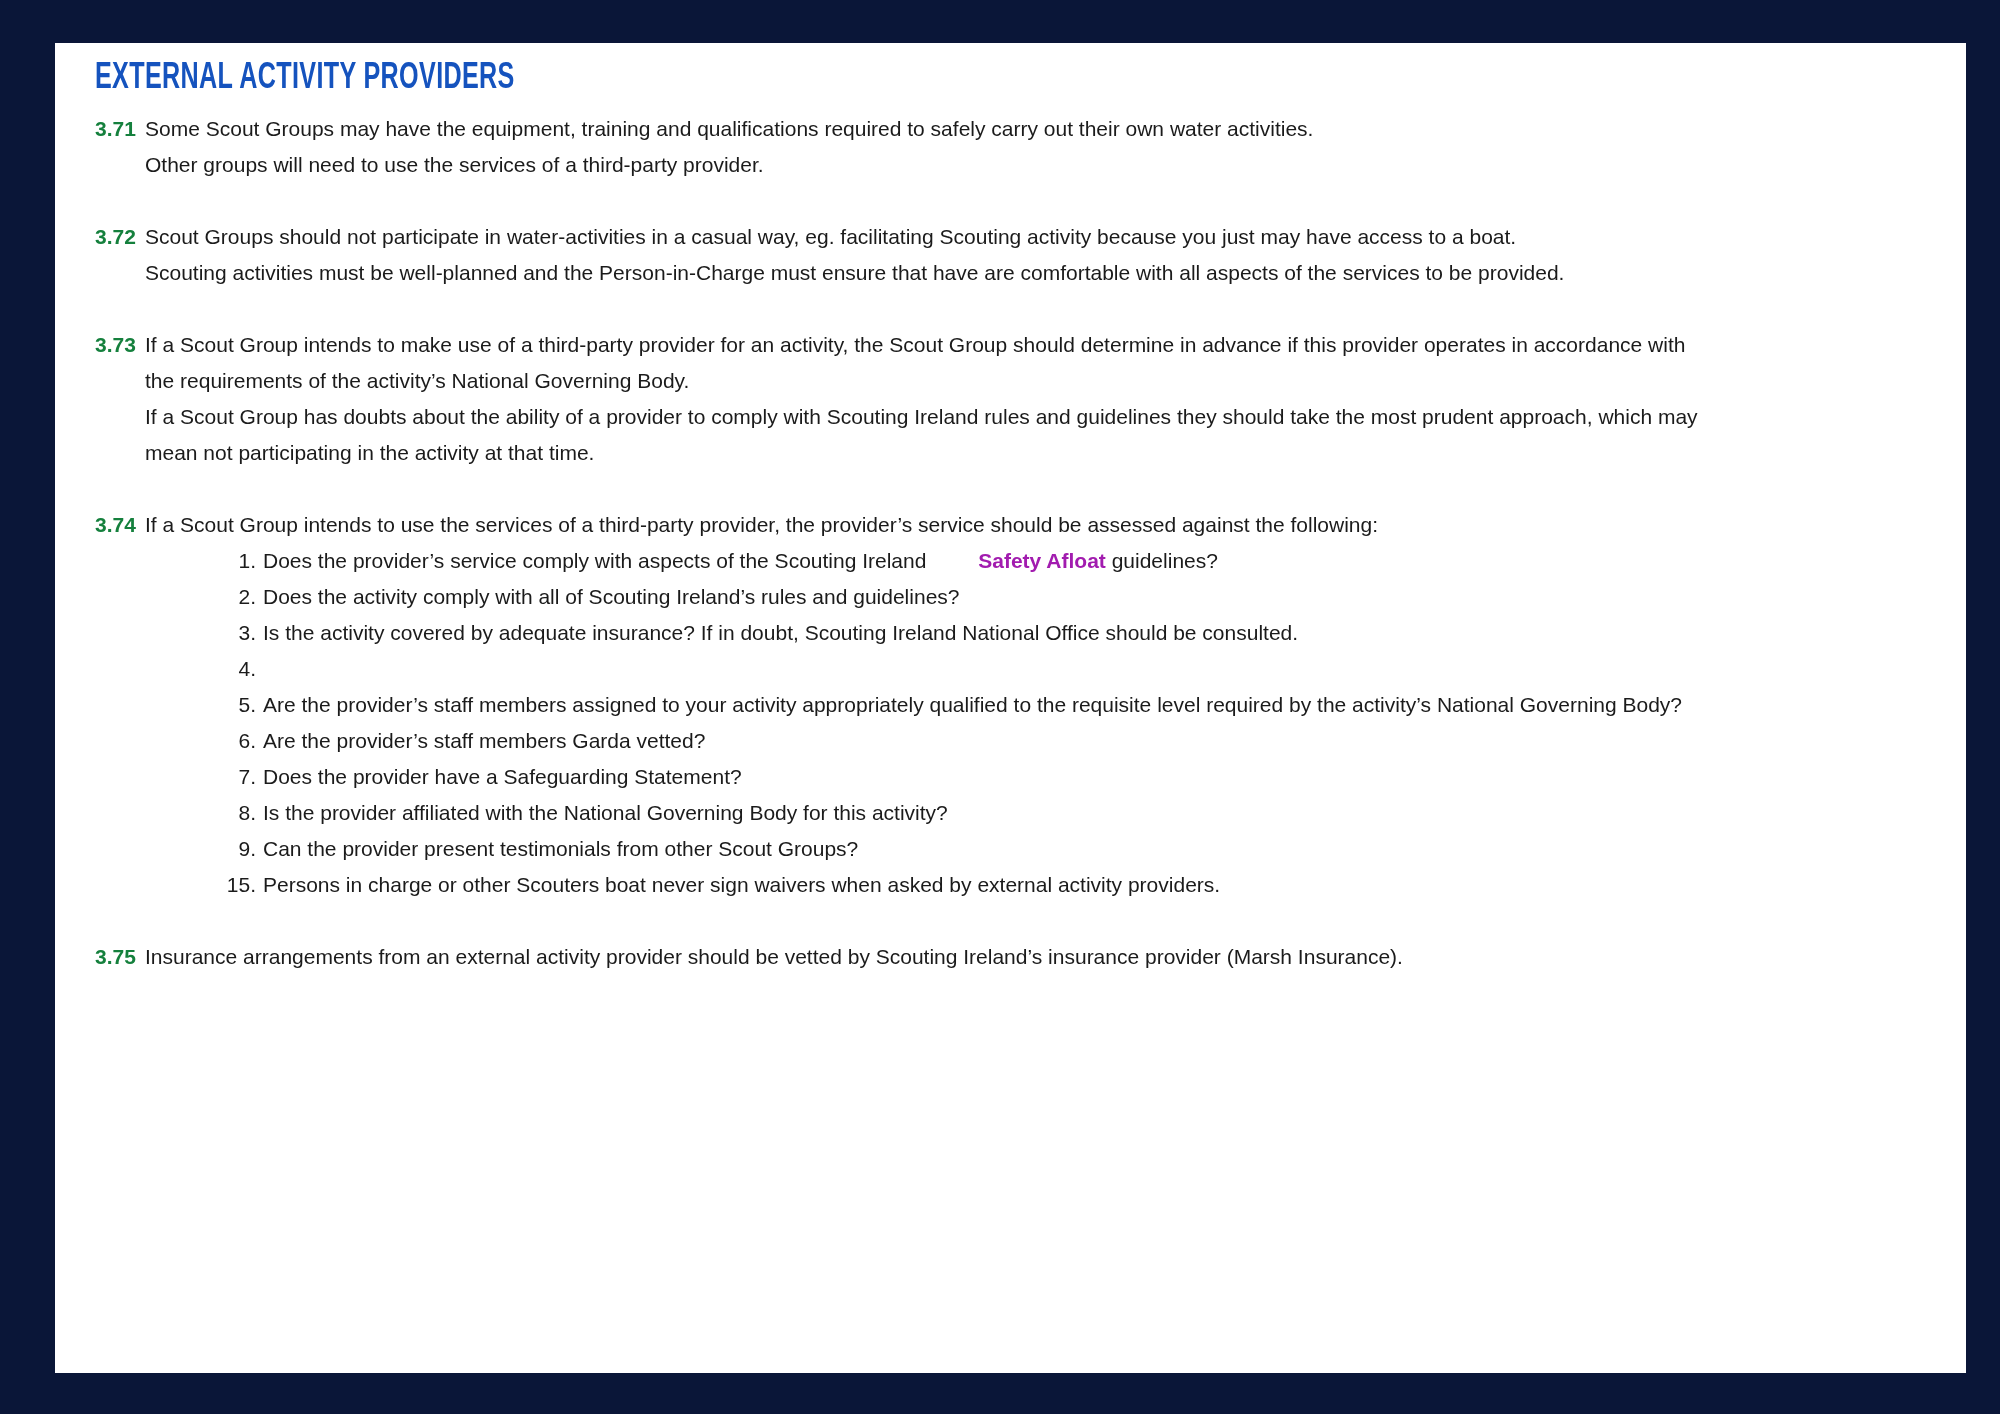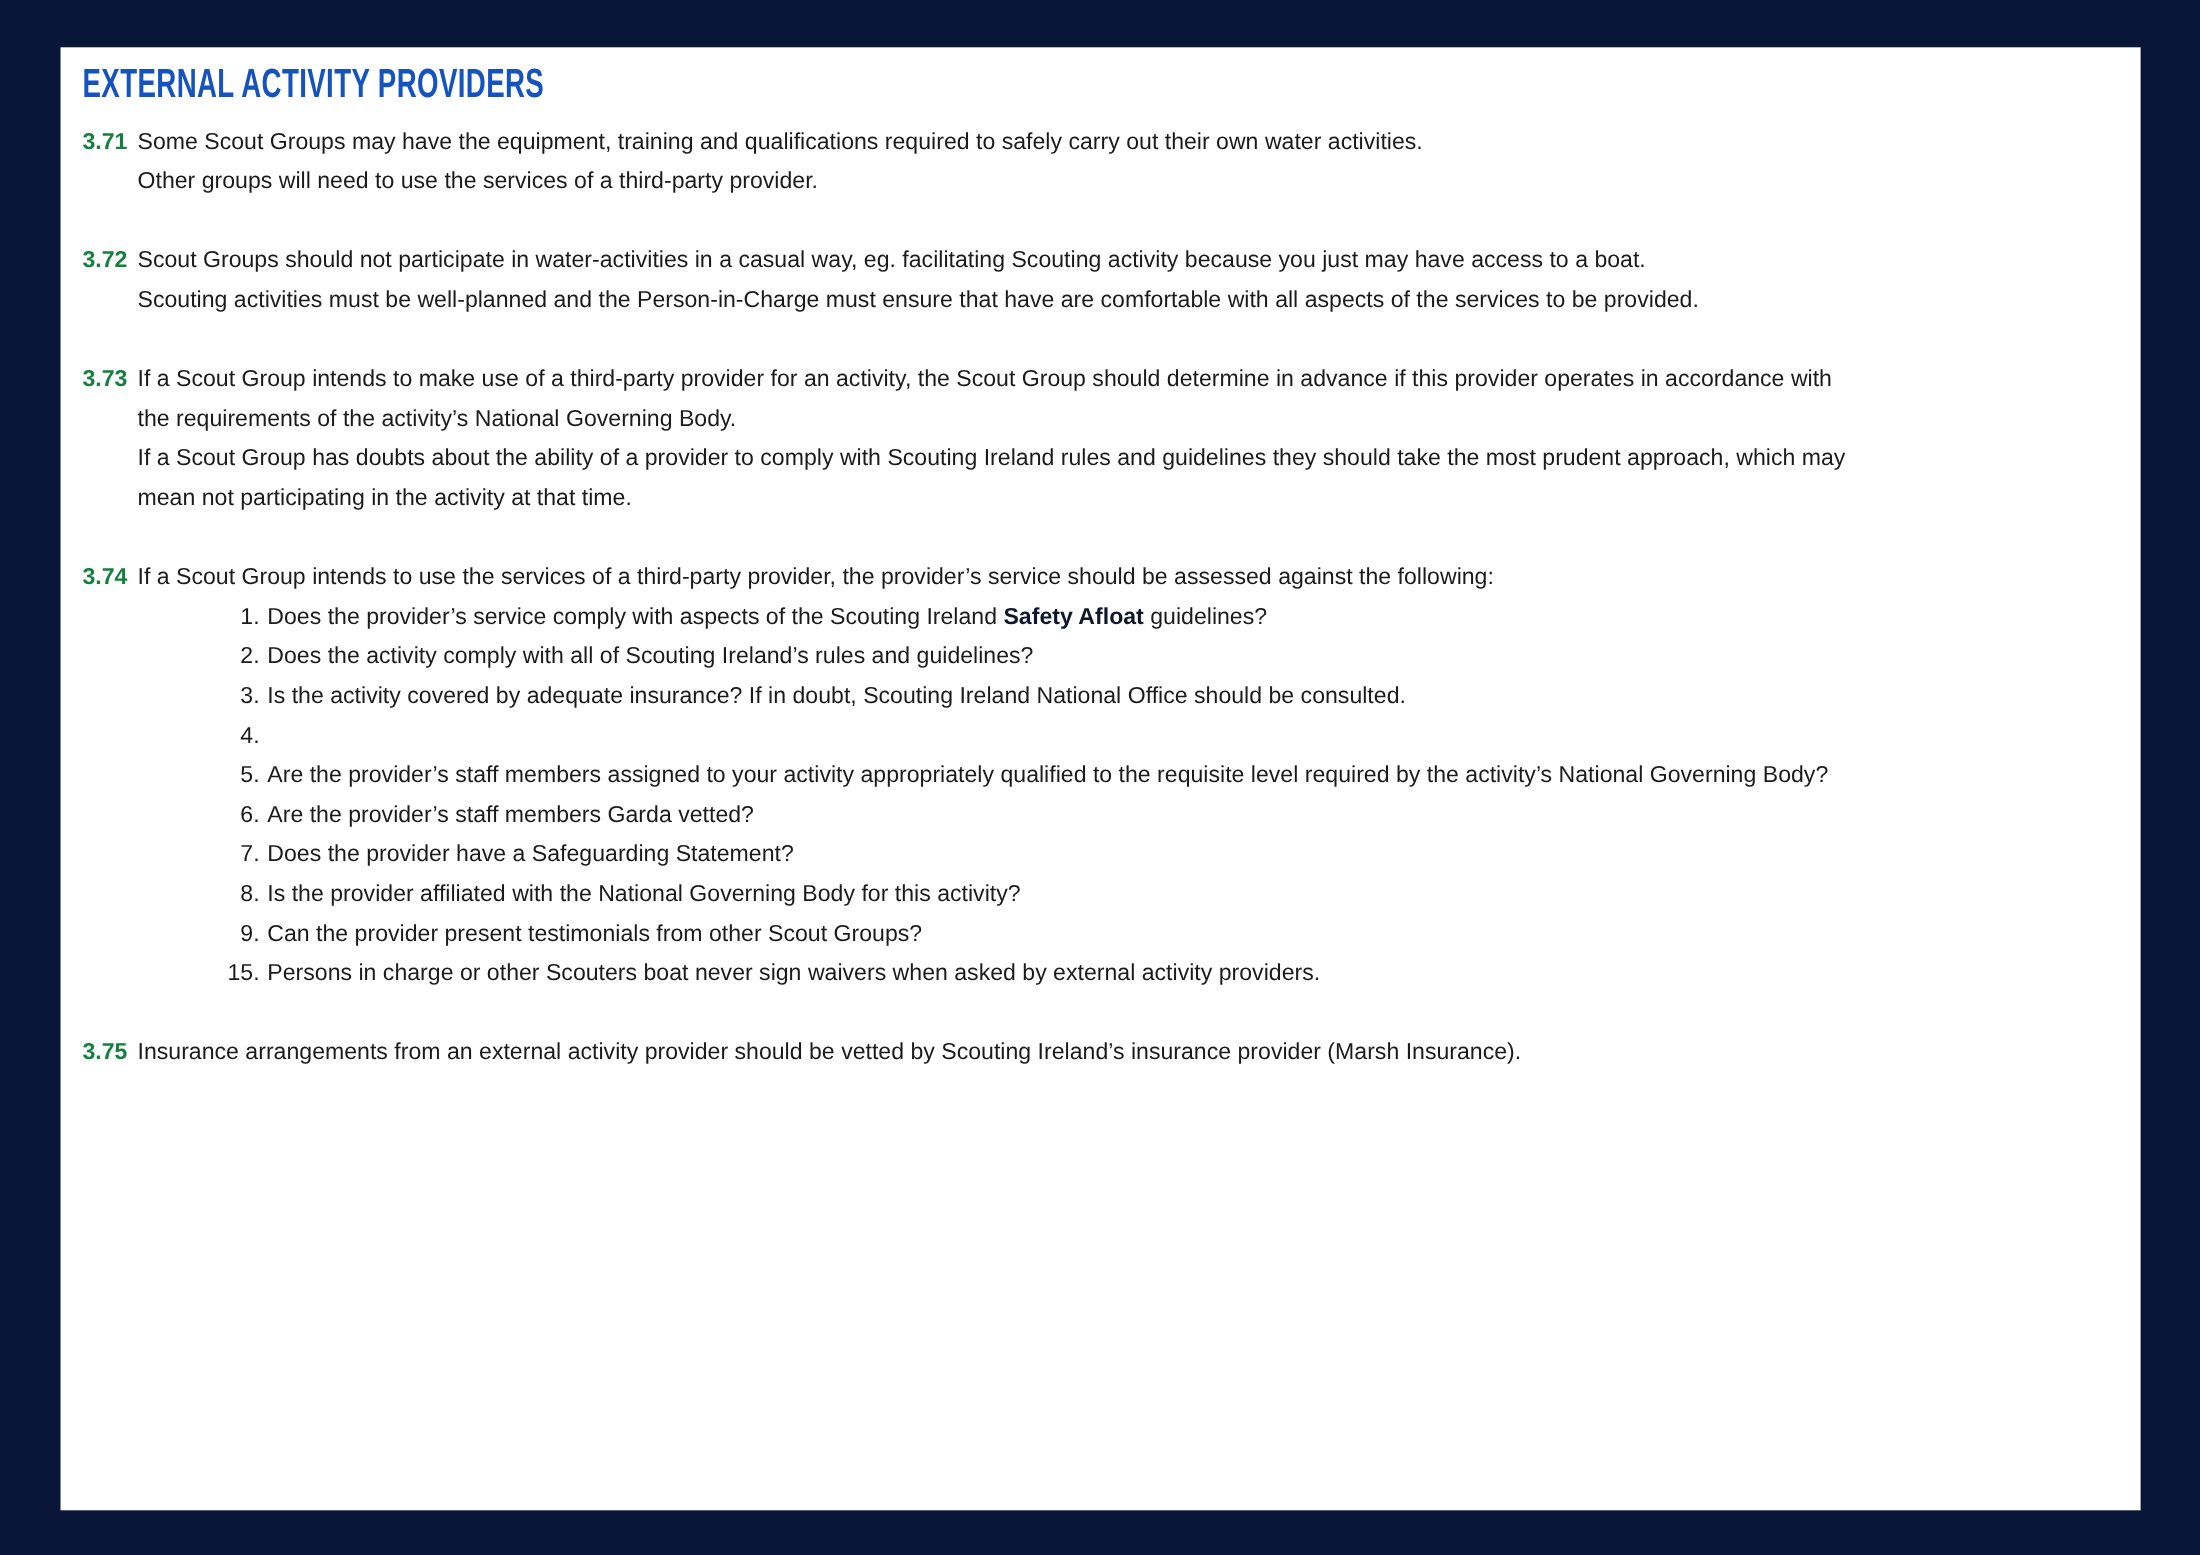--- a/index.html
+++ b/index.html
@@ -11,20 +11,21 @@
     font-family: "Liberation Sans", sans-serif;
     overflow: hidden;
   }
   .doc-page {
     position: absolute;
     left: 55px;
     top: 43px;
     width: 1891px;
     height: 1330px;
     background: #ffffff;
+    padding-left: 20px;
   }
   .content {
     padding: 10px 20px 0 20px;
     color: #1b1b1b;
     font-size: 21px;
     line-height: 36px;
   }
   .title-row {
     height: 46px;
     margin-bottom: 12px;
@@ -48,22 +49,23 @@
     width: 50px;
     margin-left: -50px;
     font-weight: 700;
     color: #15803d;
   }
   .olist { margin: 0; }
   .li { display: flex; }
   .li-num { flex: 0 0 111px; text-align: right; }
   .li-text { padding-left: 7px; }
   .doc-link {
-    color: #0f172a;
+    color: #a21caf;
     font-weight: 700;
+    margin-left: 46px;
   }
 </style>
 </head>
 <body>
 
 <div class="doc-page">
   <div class="content">
 
     <div class="title-row">
       <span class="page-title">EXTERNAL ACTIVITY PROVIDERS</span>

